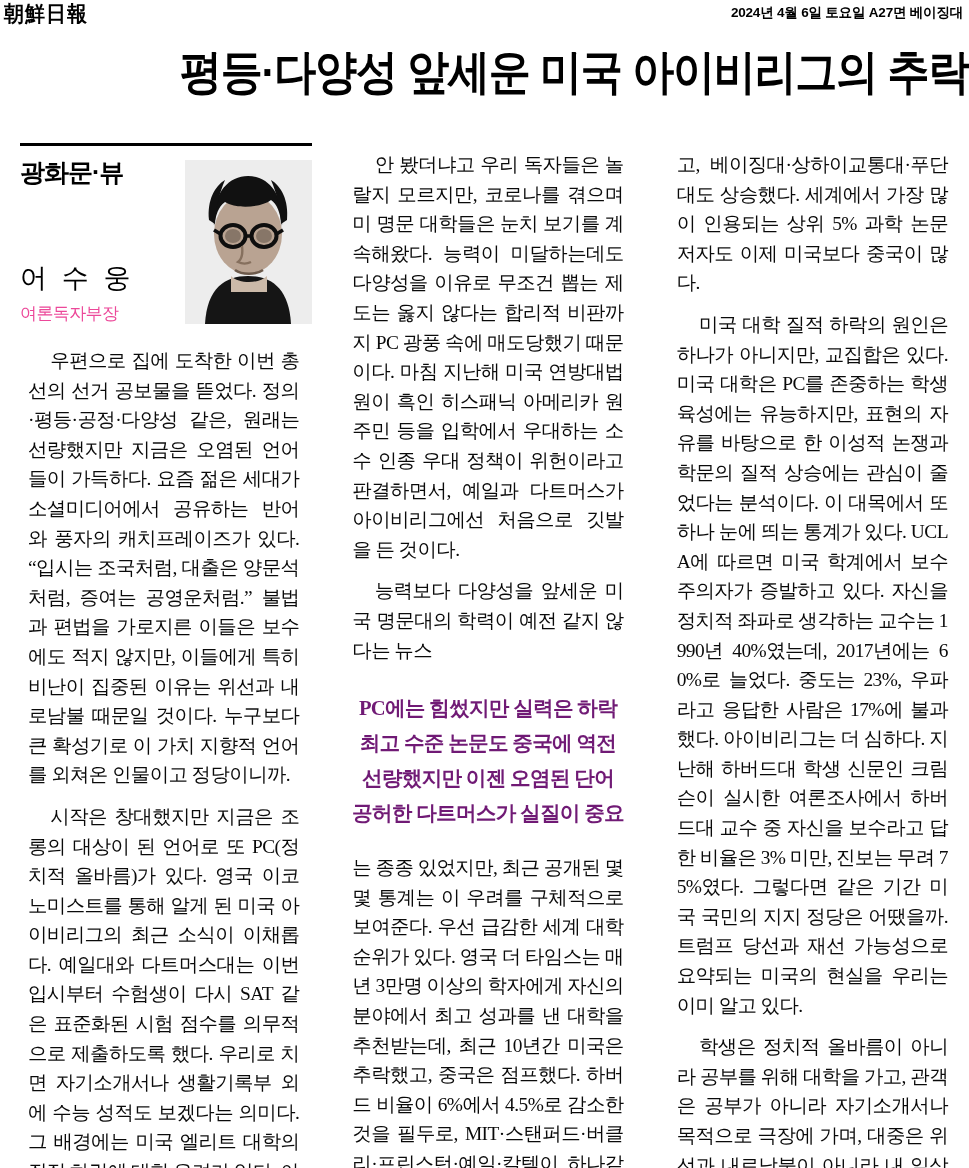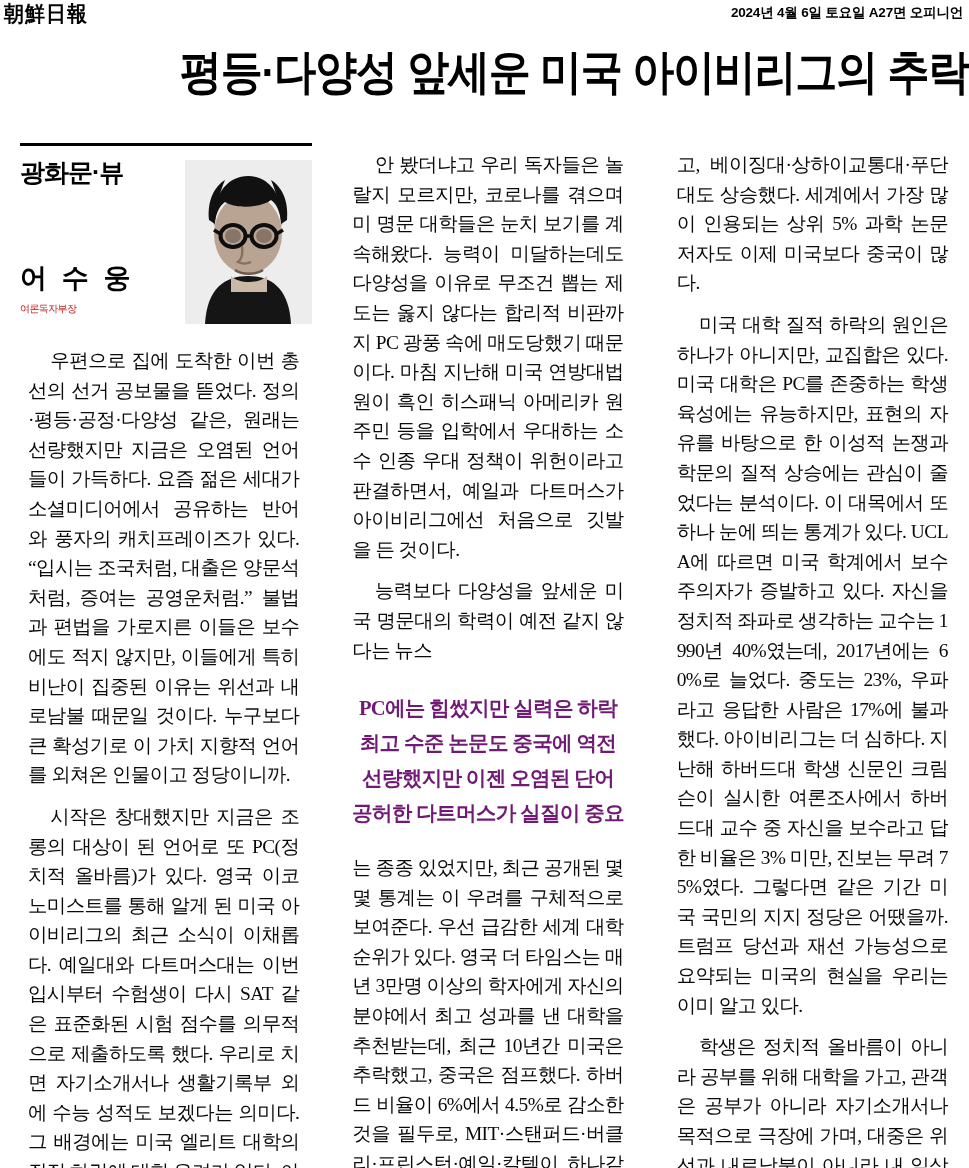--- a/index.html
+++ b/index.html
@@ -108,33 +108,33 @@
     font-weight: 700;
     letter-spacing: -1px;
     color: #000;
   }
   .author-name {
     position: absolute;
     top: 122px;
     left: 4px;
     font-family: "Liberation Serif", "DejaVu Serif", serif;
     font-size: 27px;
-    font-weight: 700;
+    font-weight: 400;
     letter-spacing: 4px;
     color: #000;
   }
   .author-role {
     position: absolute;
     top: 164px;
     left: 4px;
     font-family: "Liberation Sans", "DejaVu Sans", sans-serif;
-    font-size: 10px;
+    font-size: 17px;
     font-weight: 400;
     letter-spacing: -0.6px;
-    color: #b91c1c;
+    color: #ec4899;
     text-align: right;
   }
   .author-photo {
     position: absolute;
     top: 22px;
     left: 169px;
     width: 127px;
     height: 164px;
     overflow: hidden;
     background: #f2f2f2;
@@ -165,21 +165,21 @@
     text-align: center;
     color: #701a75;
   }
   .pullquote div { white-space: nowrap; }
 </style>
 </head>
 <body>
 
 <div class="masthead">
   <div class="masthead-logo">朝鮮日報</div>
-  <div class="masthead-date">2024년 4월 6일 토요일 A27면 오피니언</div>
+  <div class="masthead-date">2024년 4월 6일 토요일 A27면 베이징대</div>
 </div>
 
 <div class="headline">
   <div class="headline-text">평등·다양성 앞세운 미국 아이비리그의 추락</div>
 </div>
 
 <div class="columns">
 
   <div class="col">
 

